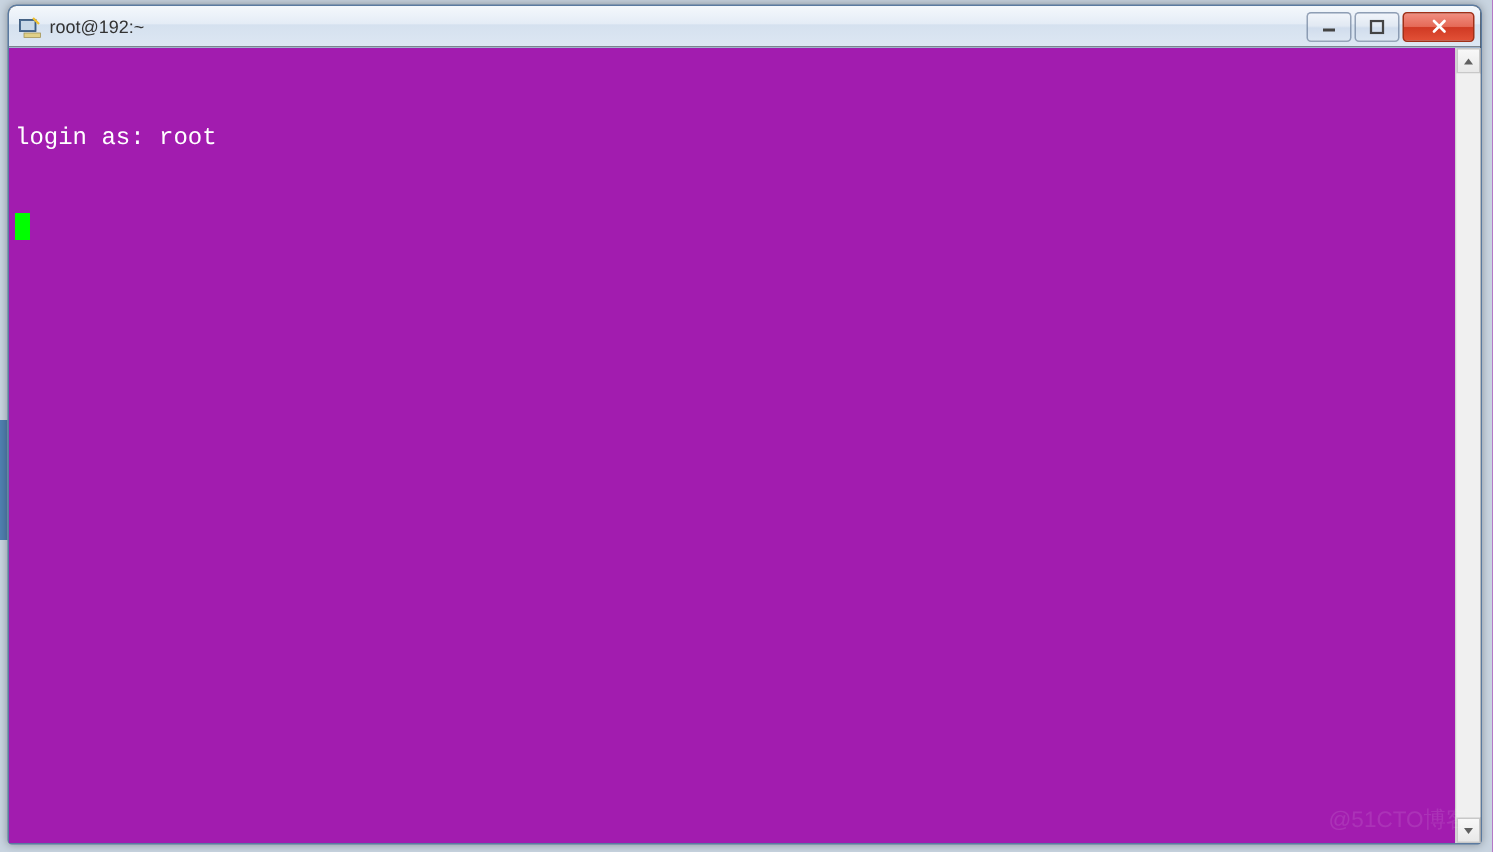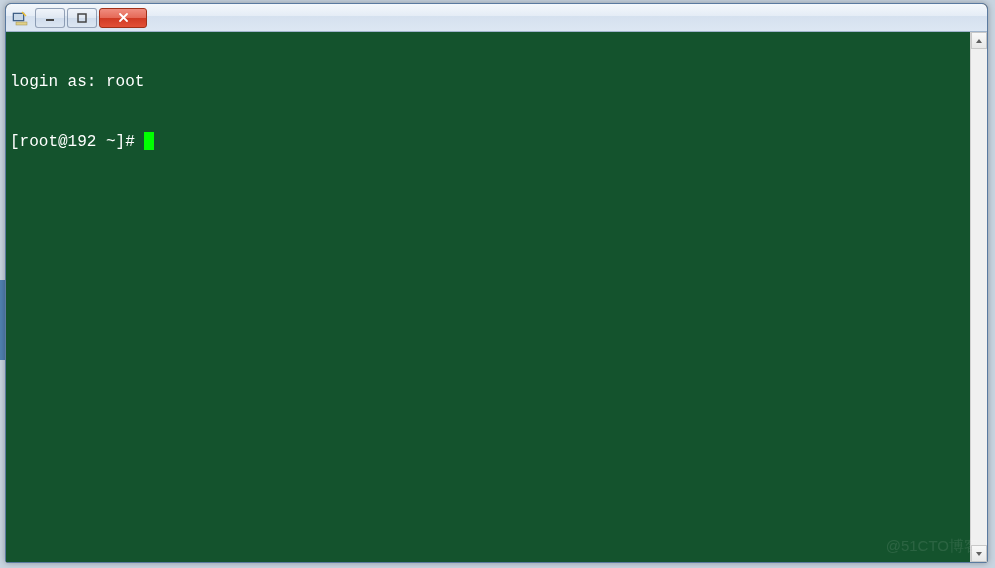--- a/index.html
+++ b/index.html
@@ -81,26 +81,26 @@
     .ctrl-btn svg { width: 12px; height: 10px; }
     .ctrl-btn.close svg { width: 13px; height: 11px; }
     .terminal-area {
       flex: 1;
       display: flex;
       background: #000;
       position: relative;
     }
     .terminal {
       flex: 1;
-      background: #14532d;
+      background: #a21caf;
       color: #fff;
       font-family: "Consolas", "Courier New", monospace;
       font-size: 16px;
       line-height: 20px;
-      padding: 0 4px;
+      padding: 10px 4px;
       white-space: pre;
       overflow: hidden;
     }
     .term-line {
       display: block;
     }
     .cursor {
       display: inline-block;
       width: 10px;
       height: 18px;
@@ -156,20 +156,21 @@
 <div class="window">
   <div class="titlebar">
     <span class="app-icon">
       <svg viewBox="0 0 16 16">
         <rect x="1" y="3" width="11" height="8" fill="#4a6a90" stroke="#2a4a70" stroke-width="0.5"></rect>
         <rect x="2" y="4" width="9" height="6" fill="#c8d8e8"></rect>
         <rect x="4" y="12" width="11" height="3" fill="#e0d088" stroke="#a09050" stroke-width="0.5"></rect>
         <line x1="10" y1="2" x2="14" y2="6" stroke="#f0c030" stroke-width="1.5"></line>
       </svg>
     </span>
+    <span class="title-text">root@192:~</span>
     <div class="window-controls">
       <div class="ctrl-btn">
         <svg viewBox="0 0 12 10">
             <rect x="2" y="6" width="8" height="2" fill="#444"></rect>
           </svg>
       </div>
       <div class="ctrl-btn">
         <svg viewBox="0 0 12 10">
             <rect x="2" y="1" width="8" height="8" fill="none" stroke="#444" stroke-width="1.5"></rect>
           </svg>
@@ -177,21 +178,21 @@
       <div class="ctrl-btn close">
         <svg viewBox="0 0 13 11">
             <path d="M3 2 L10 9 M10 2 L3 9" stroke="#fff" stroke-width="1.8" stroke-linecap="round"></path>
           </svg>
       </div>
     </div>
   </div>
   <div class="terminal-area">
     <div class="terminal">
       <span class="term-line">login as: root</span>
-      <span class="term-line"><span>[root@192 ~]# </span><span class="cursor"></span></span>
+      <span class="term-line"><span class="cursor"></span></span>
     </div>
     <div class="scrollbar">
       <div class="sb-btn">
         <svg viewBox="0 0 8 8">
             <path d="M4 2 L7 6 L1 6 Z" fill="#606060"></path>
           </svg>
       </div>
       <div class="sb-track"></div>
       <div class="sb-btn">
         <svg viewBox="0 0 8 8">

